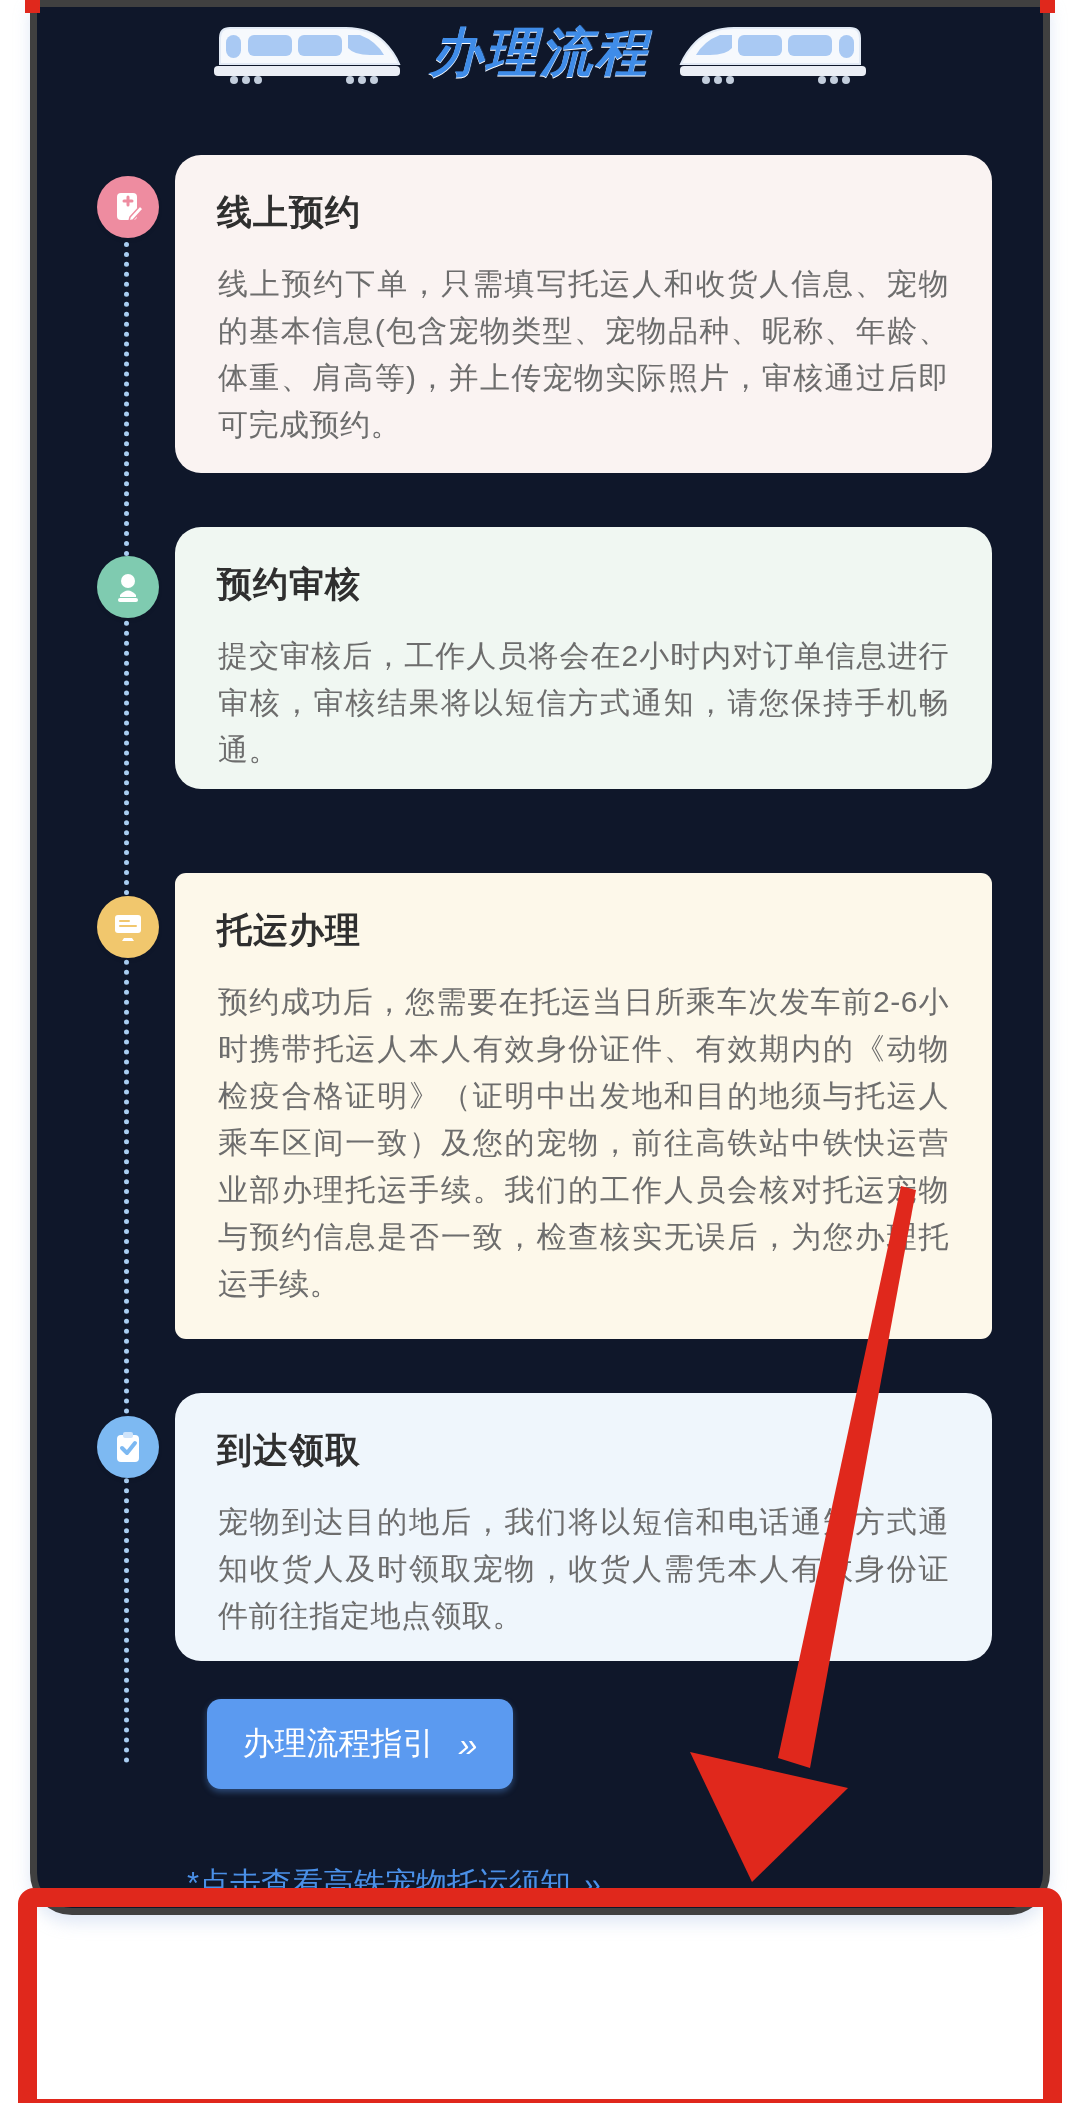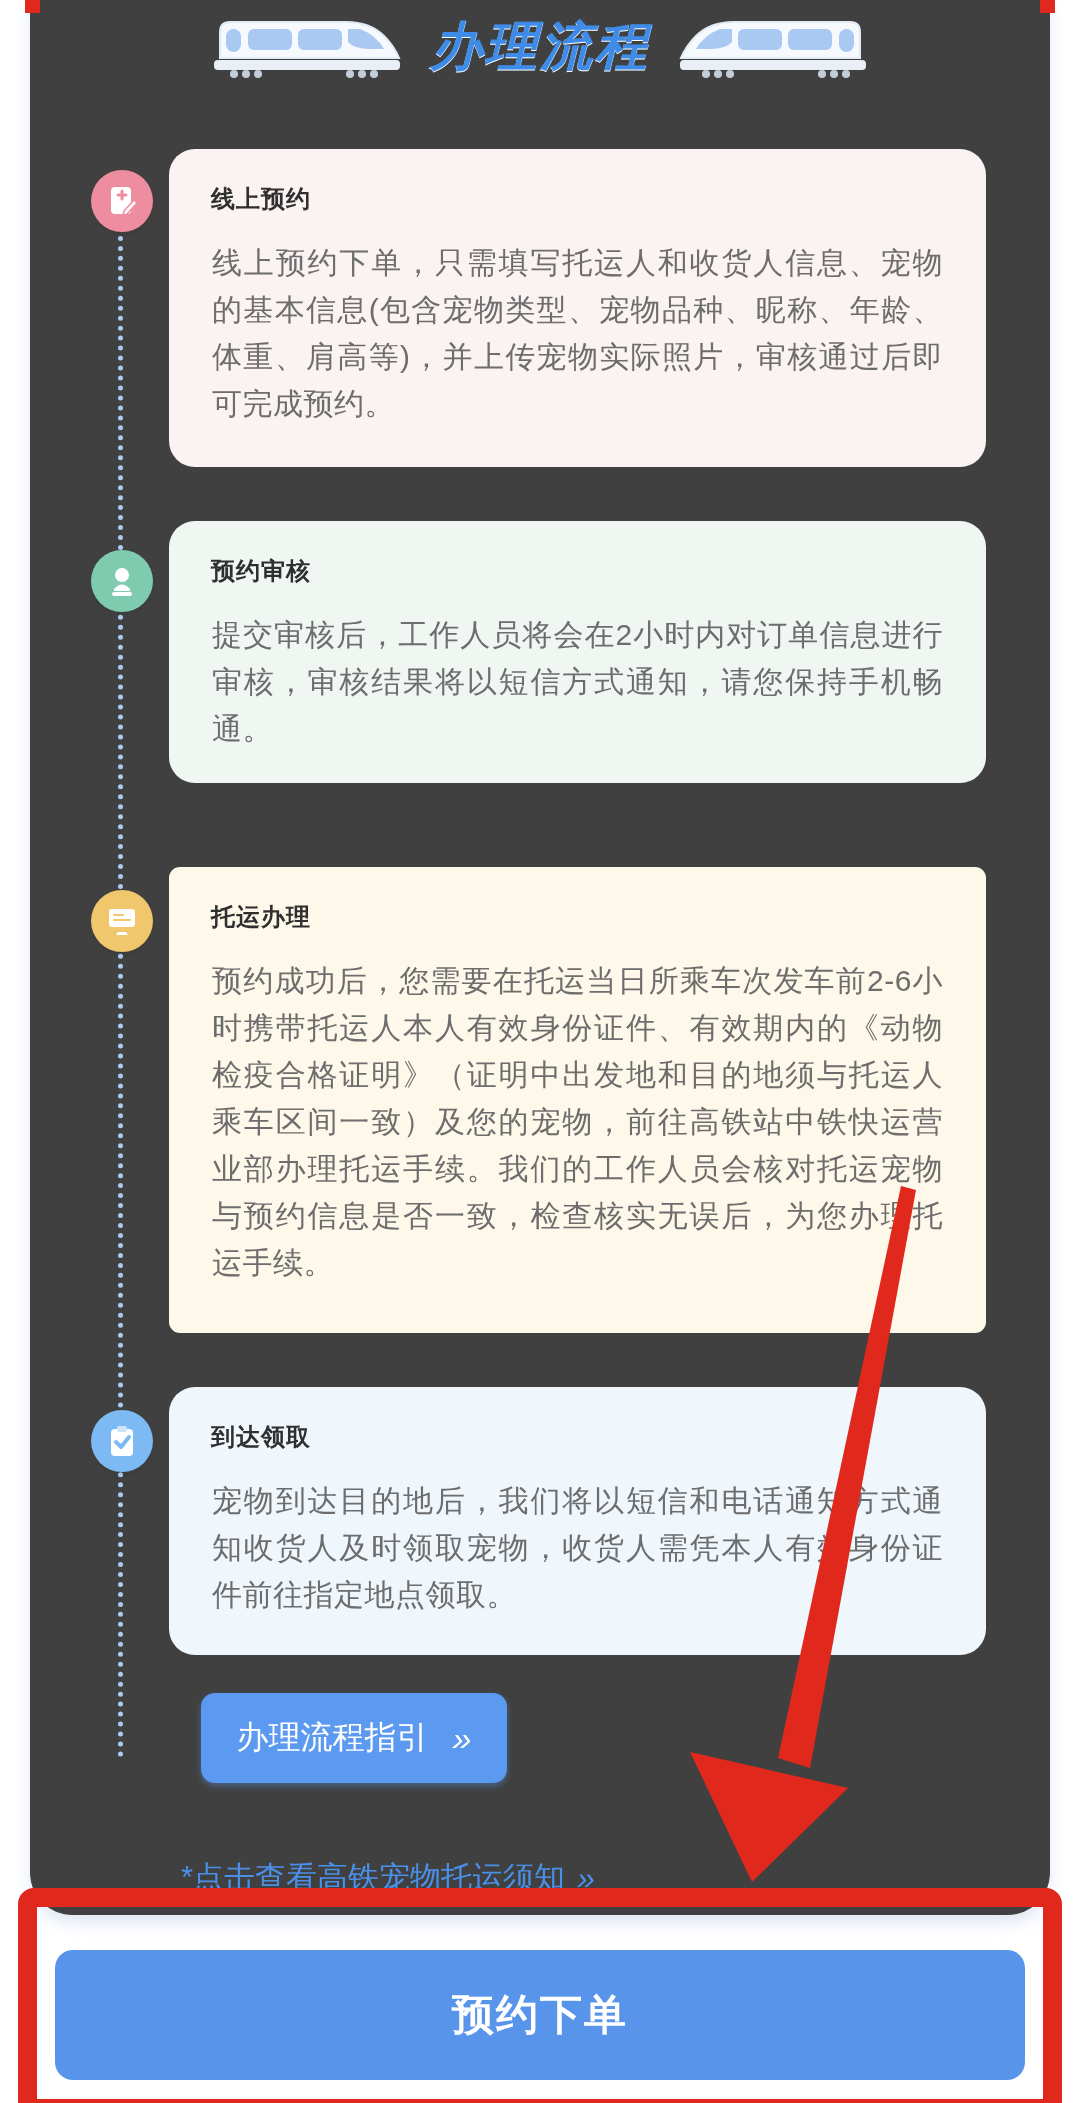--- a/index.html
+++ b/index.html
@@ -4,21 +4,21 @@
 <style>
   html,body{margin:0;padding:0;background:#ffffff;}
   .screen{
     position:relative;width:1080px;height:2103px;overflow:hidden;
     background:#ffffff;
     font-family:"Liberation Sans","DejaVu Sans",sans-serif;
   }
   
   .panel{
     position:absolute;left:30px;top:0;width:1020px;height:1915px;
-    background:#404040;border:1px solid #404040;box-sizing:border-box;
+    background:#0f172a;border:7px solid #404040;box-sizing:border-box;
     border-radius:0 0 42px 42px;
     box-shadow:0 8px 16px rgba(165,190,225,.35);
     z-index:1;
   }
   
   .hdr{position:absolute;top:6px;left:0;width:100%;height:80px;
        display:flex;align-items:center;justify-content:center;gap:28px;}
   .page-title{
     font-size:52px;font-weight:900;color:#3f8ce8;letter-spacing:3px;
     text-shadow:0 1px 0 #ffffff, 1px 0 0 rgba(63,140,232,.35);
@@ -43,21 +43,21 @@
   .step-icon svg{width:36px;height:36px;}
   
   .card{
     position:absolute;left:138px;width:817px;box-sizing:border-box;
     border-radius:26px;padding:34px 42px;
   }
   .c-1{top:148px;height:318px;background:#faf3f2;}
   .c-2{top:520px;height:262px;background:#f0f7f2;}
   .c-3{top:866px;height:466px;background:#fdf8ea;border-radius:11px;}
   .c-4{top:1386px;height:268px;background:#eff6fc;}
-  .card h3{margin:0 0 24px 0;font-size:24px;font-weight:bold;color:#2f2f2f;letter-spacing:1px;}
+  .card h3{margin:0 0 24px 0;font-size:35px;font-weight:bold;color:#2f2f2f;letter-spacing:1px;}
   .card p{margin:1px;font-size:30px;line-height:47px;color:#6d6d6d;text-align:justify;letter-spacing:.5px;}
   
   .guide-btn{
     position:absolute;left:170px;top:1692px;width:306px;height:90px;
     background:#5b9af0;border:none;border-radius:14px;cursor:pointer;
     display:flex;align-items:center;justify-content:center;gap:24px;
     color:#ffffff;font-size:32px;font-family:Liberation Sans, sans-serif;
     box-shadow:0 3px 6px rgba(91,154,240,.4);
   }
   .guide-btn .chev{font-size:34px;font-style:italic;}
@@ -179,23 +179,20 @@
       <span class="chev">»</span>
     </button>
 
     <a class="notice-link">
       <span class="lbl">*点击查看高铁宠物托运须知</span>
       <span class="chev">»</span>
     </a>
 
   </div>
 
-  <button class="order-btn">
-    <span>预约下单</span>
-  </button>
 
   <div class="red-box"></div>
 
   <div class="red-tick l"></div>
   <div class="red-tick r"></div>
 
   <svg class="red-arrow" viewBox="0 0 1080 2103">
     <polygon points="901,1186 916,1190 810,1768 778,1758" fill="#e0281c"></polygon>
     <polygon points="752,1882 690,1752 848,1788" fill="#e0281c"></polygon>
   </svg>

